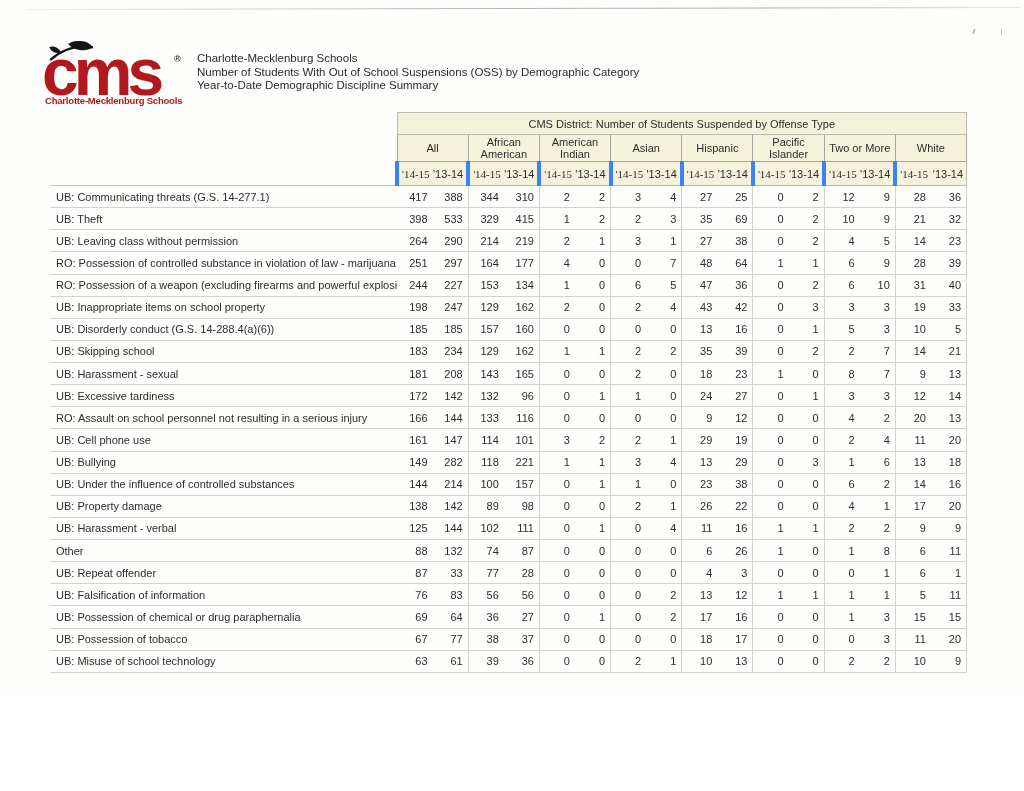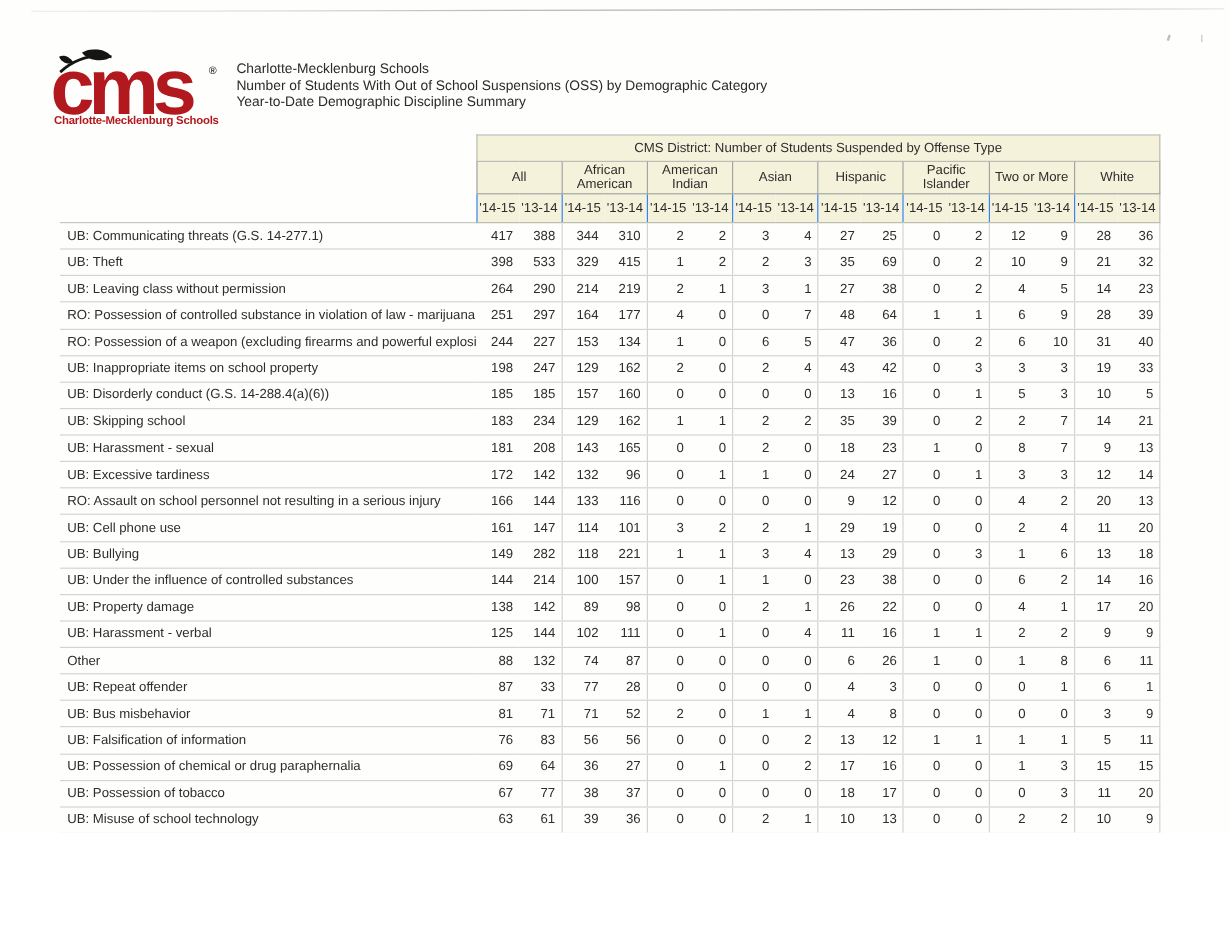--- a/index.html
+++ b/index.html
@@ -30,21 +30,21 @@
   table.data-table { position:absolute; left:50px; top:112px; width:917px;
     border-collapse:collapse; table-layout:fixed; }
   th, td { font-weight:normal; font-size:11px; color:#2d2d2d; }
   th.blank { border:none; background:transparent; }
   .title-cell { background:#f5f2dc; border:1px solid #bdbcb2; height:22px;
     text-align:center; vertical-align:middle; }
   .group-cell { background:#f5f2dc; border:1px solid #a3a3a3; height:27px;
     text-align:center; vertical-align:middle; line-height:12px; padding:1px 3px; }
   .year-cell { background:#f5f2dc; border-top:1px solid #bdbcb2; border-bottom:1px solid #bdbcb2;
     height:24px; text-align:right; padding-right:3px; vertical-align:middle; }
-  .year-cell.group-start { border-left:1px solid #3b82f6; }
+  .year-cell.group-start { border-left:4px solid #3b82f6;font-family:Liberation Serif, serif; }
   .year-cell.last { border-right:1px solid #bdbcb2; }
   tbody td { height:22.13px; border-bottom:1px solid #d4d4cf; vertical-align:middle; }
   tbody tr:first-child td { border-top:1px solid #c6c6c0; }
   tbody td.label-cell { padding-left:6px; text-align:left; white-space:nowrap; overflow:hidden; }
   tbody td.num-cell { text-align:right; padding-right:5px; }
   tbody td.num-cell.group-start { border-left:1px solid #d4d4cf; }
   tbody td.num-cell.last-col { border-right:1px solid #d4d4cf; }
 
   
   .footer-left { position:absolute; left:35px; top:702px; font-size:10px; color:#2d2d2d; }
@@ -469,39 +469,20 @@
           <td class="num-cell group-start">4</td>
           <td class="num-cell">3</td>
           <td class="num-cell group-start">0</td>
           <td class="num-cell">0</td>
           <td class="num-cell group-start">0</td>
           <td class="num-cell">1</td>
           <td class="num-cell group-start">6</td>
           <td class="num-cell last-col">1</td>
         </tr>
         <tr>
-          <td class="label-cell">UB: Bus misbehavior</td>
-          <td class="num-cell">81</td>
-          <td class="num-cell">71</td>
-          <td class="num-cell group-start">71</td>
-          <td class="num-cell">52</td>
-          <td class="num-cell group-start">2</td>
-          <td class="num-cell">0</td>
-          <td class="num-cell group-start">1</td>
-          <td class="num-cell">1</td>
-          <td class="num-cell group-start">4</td>
-          <td class="num-cell">8</td>
-          <td class="num-cell group-start">0</td>
-          <td class="num-cell">0</td>
-          <td class="num-cell group-start">0</td>
-          <td class="num-cell">0</td>
-          <td class="num-cell group-start">3</td>
-          <td class="num-cell last-col">9</td>
-        </tr>
-        <tr>
           <td class="label-cell">UB: Falsification of information</td>
           <td class="num-cell">76</td>
           <td class="num-cell">83</td>
           <td class="num-cell group-start">56</td>
           <td class="num-cell">56</td>
           <td class="num-cell group-start">0</td>
           <td class="num-cell">0</td>
           <td class="num-cell group-start">0</td>
           <td class="num-cell">2</td>
           <td class="num-cell group-start">13</td>

